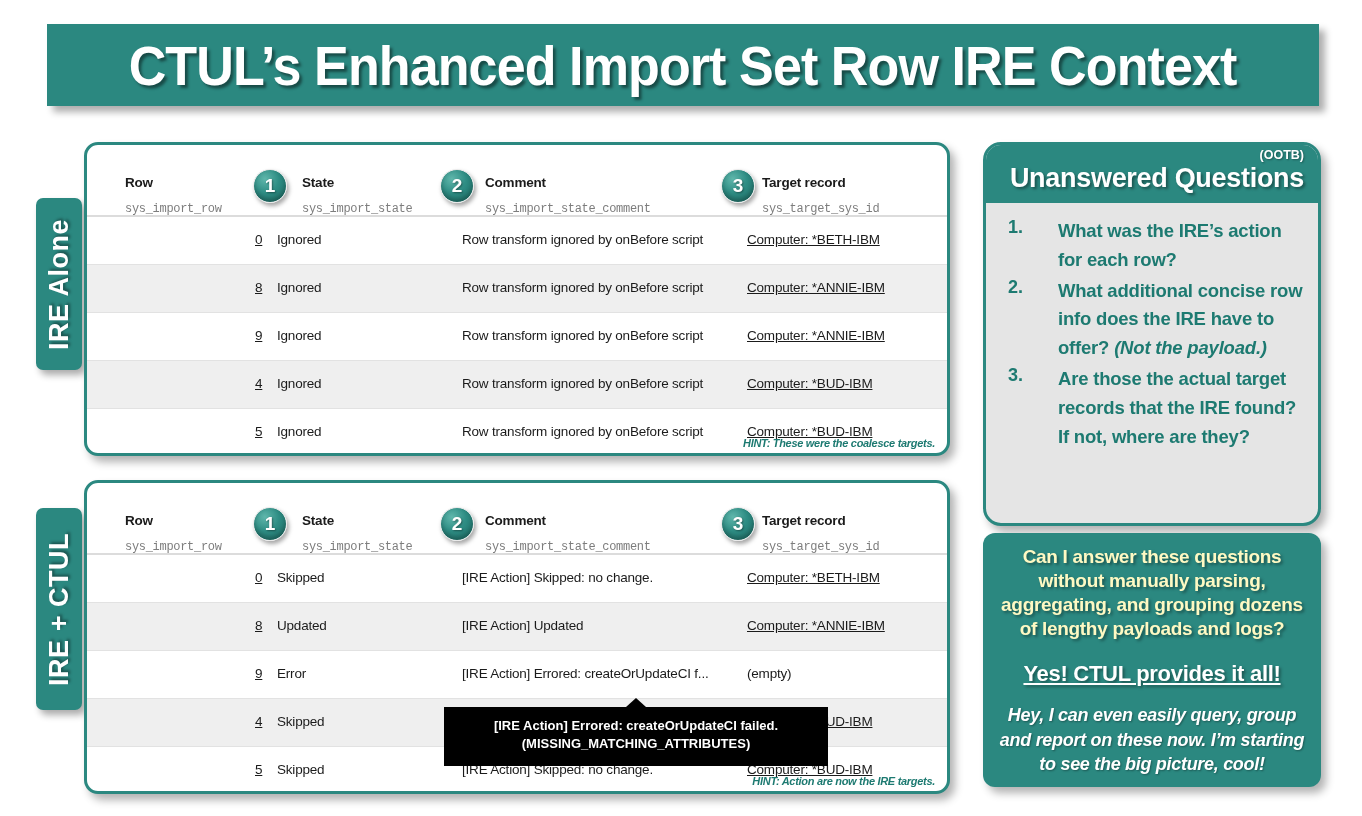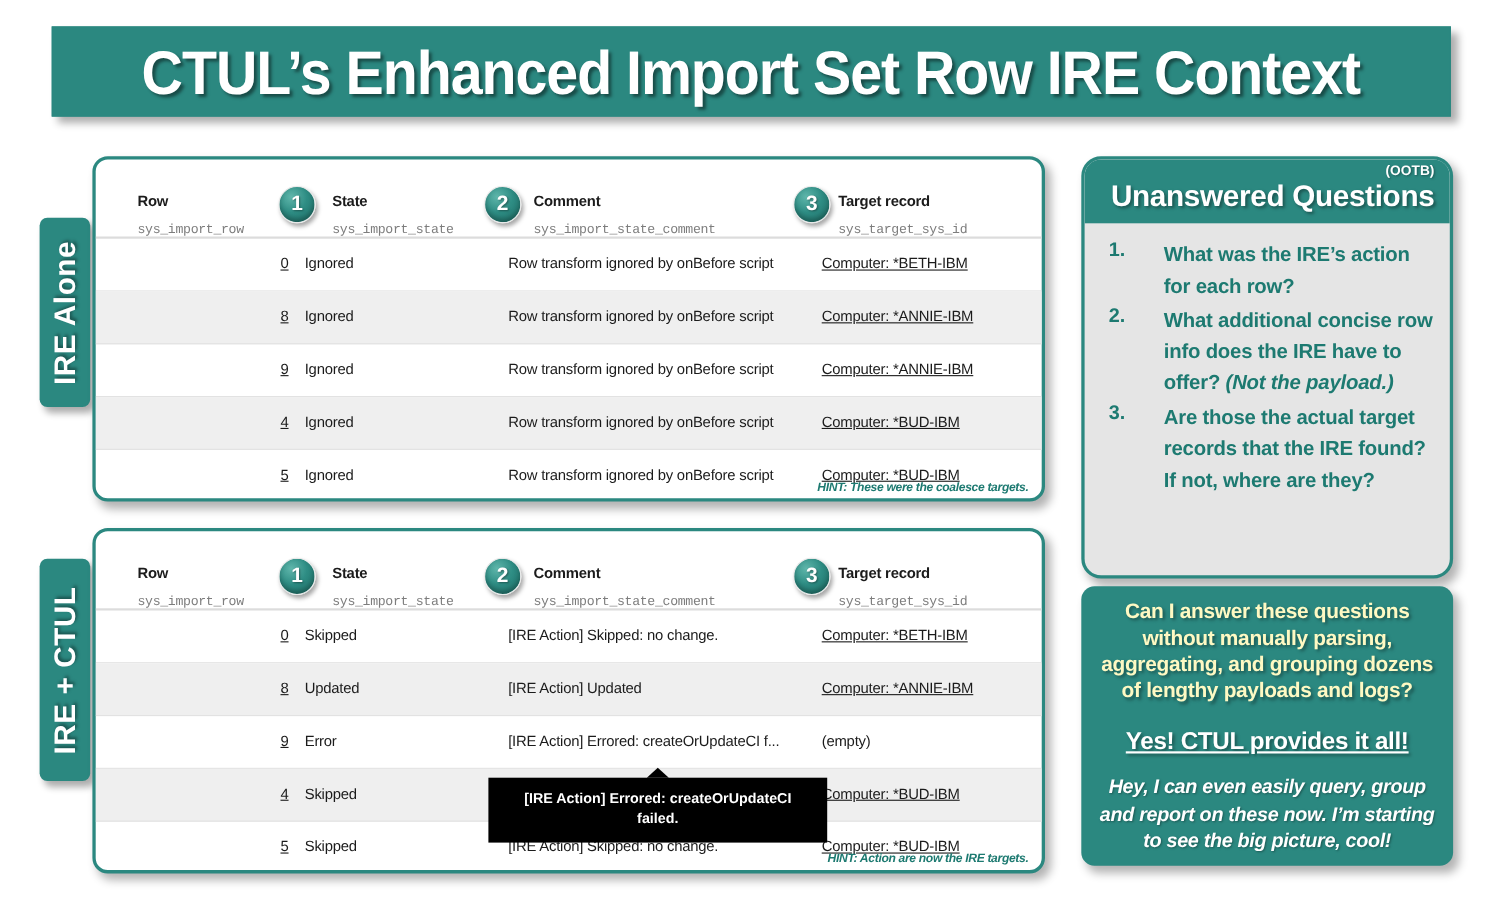--- a/index.html
+++ b/index.html
@@ -121,21 +121,21 @@
     font-size: 11px; font-style: italic; font-weight: bold;
     color: #1d7a71;
     letter-spacing: -0.3px;
     white-space: nowrap;
   }
 
   
   .tooltip {
     position: absolute;
     left: 444px; top: 707px;
-    width: 308px;
+    width: 384px;
     background: #000000;
     color: #ffffff;
     font-size: 13px;
     font-weight: bold;
     text-align: center;
     padding: 10px 24px 12px;
     line-height: 1.42;
     z-index: 40;
   }
   .tooltip .tip-arrow {
@@ -340,20 +340,21 @@
       <div class="cell c-state">Skipped</div>
       <div class="cell c-comm">[IRE Action] Skipped: no change.</div>
       <div class="cell c-targ link">Computer: *BUD-IBM</div>
     </div>
     <div class="hint">HINT: Action are now the IRE targets.</div>
   </div>
 
   <div class="tooltip">
     <div class="tip-arrow"></div>
     <div>[IRE Action] Errored: createOrUpdateCI failed.</div>
+    <div>(MISSING_MATCHING_ATTRIBUTES)</div>
   </div>
 
   <div class="qa-panel">
     <div class="qa-header">
       <div class="qa-ootb">(OOTB)</div>
       <div class="qa-title">Unanswered Questions</div>
     </div>
     <div class="qa-body">
       <div class="q-item">
         <div class="q-num">1.</div>

